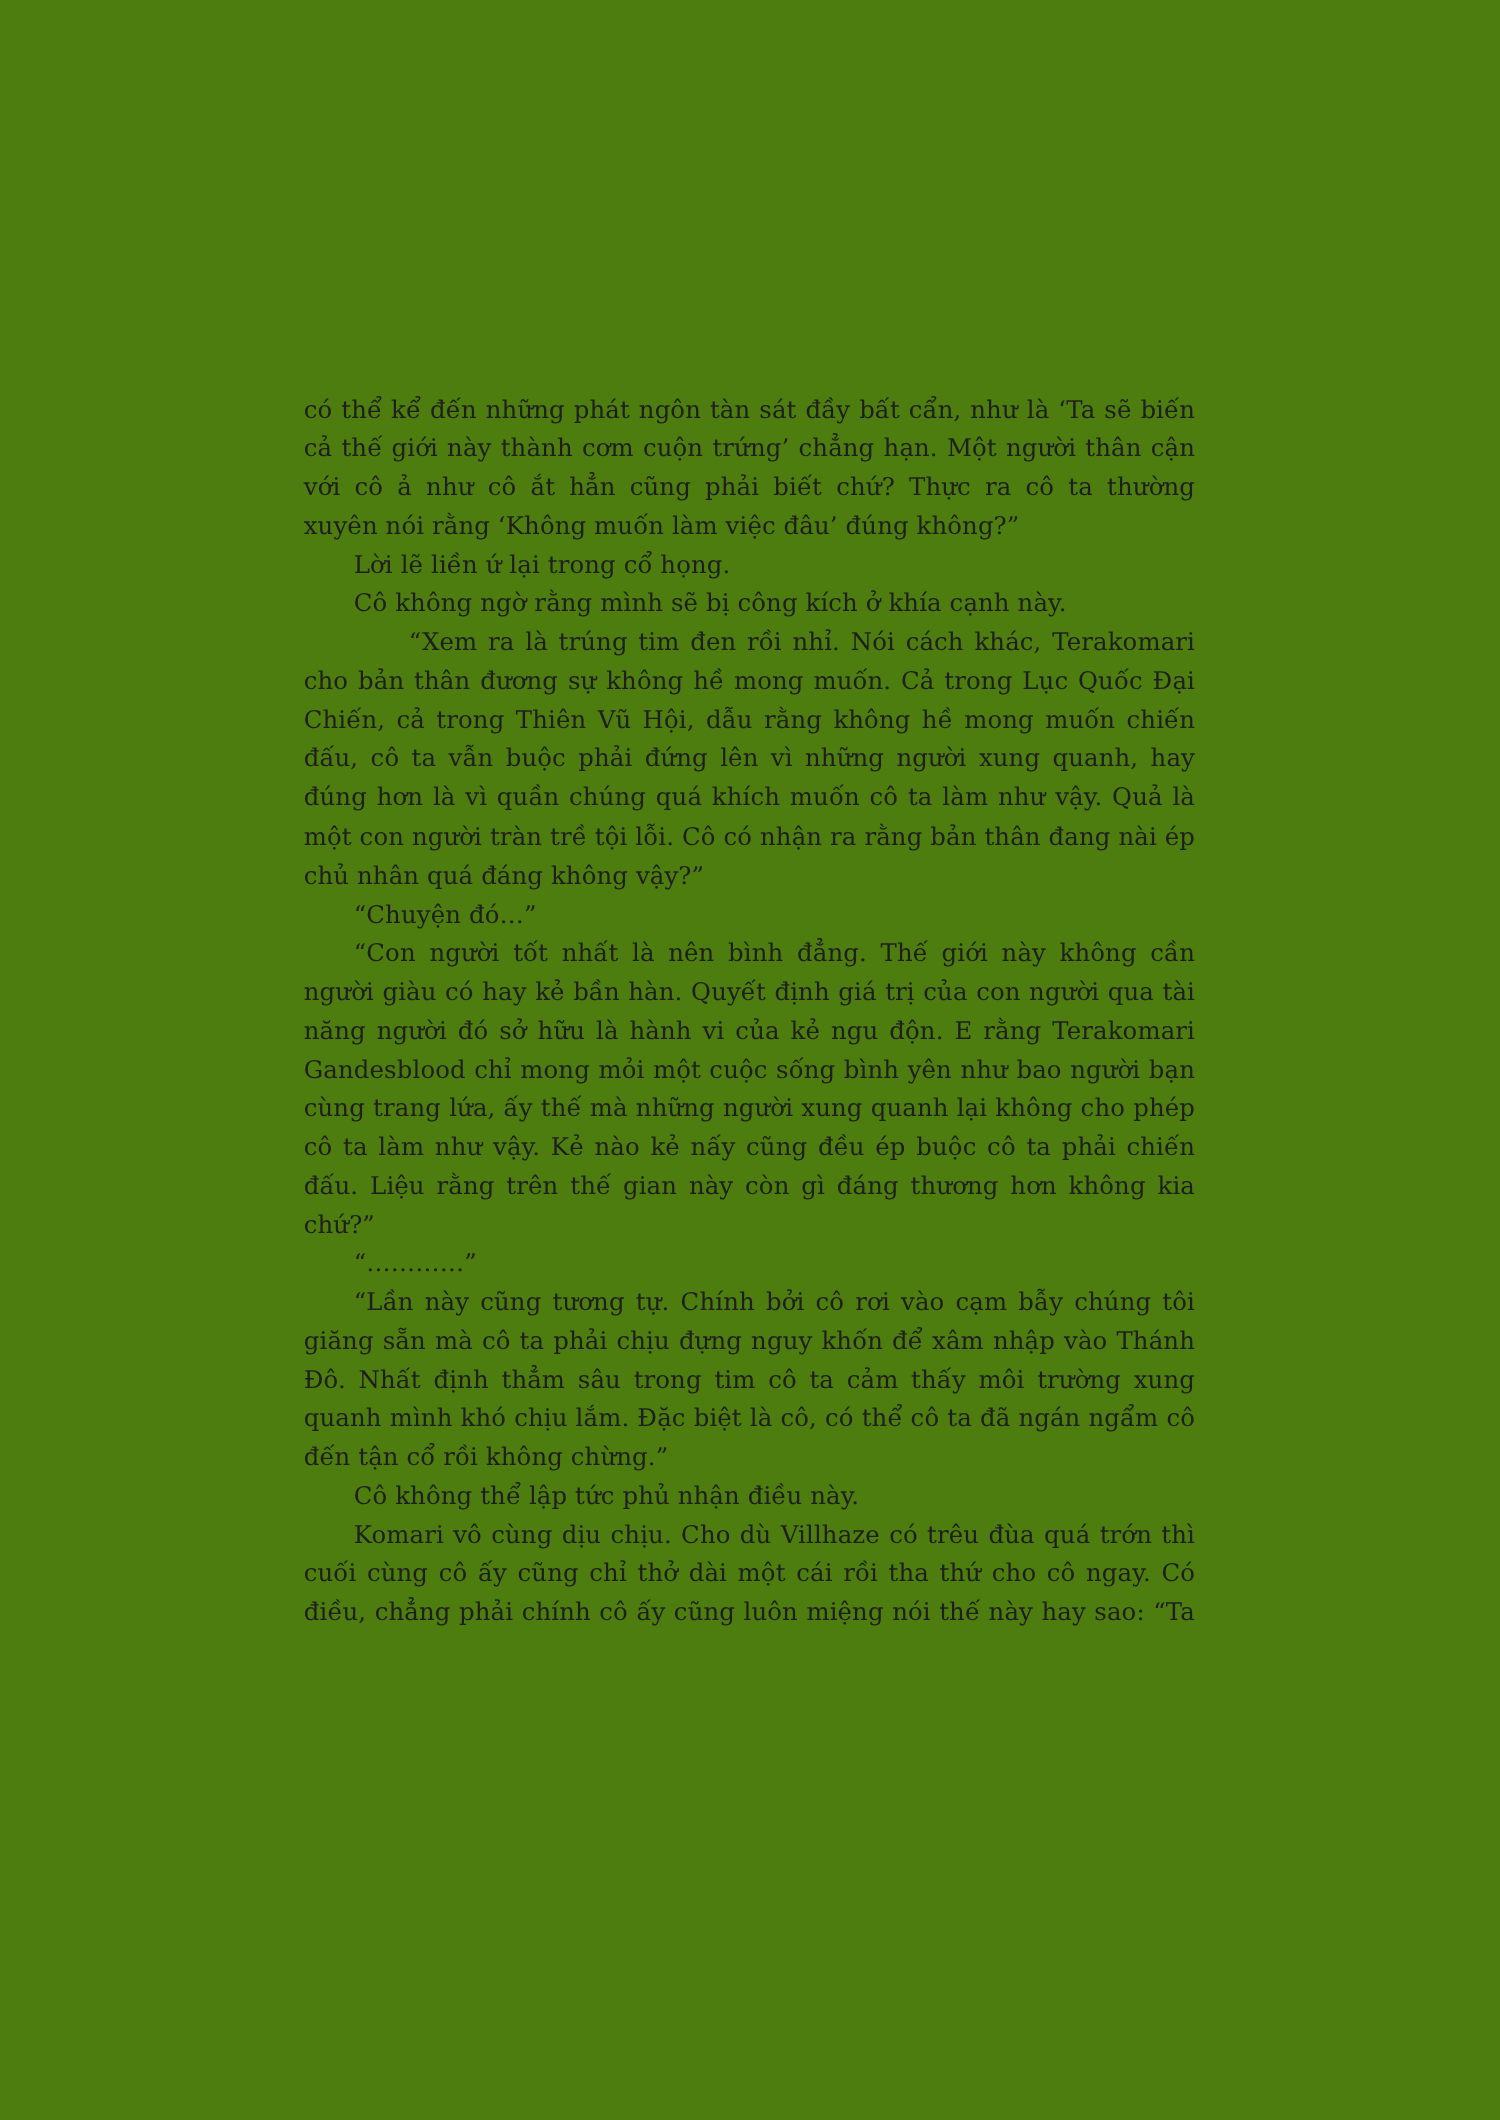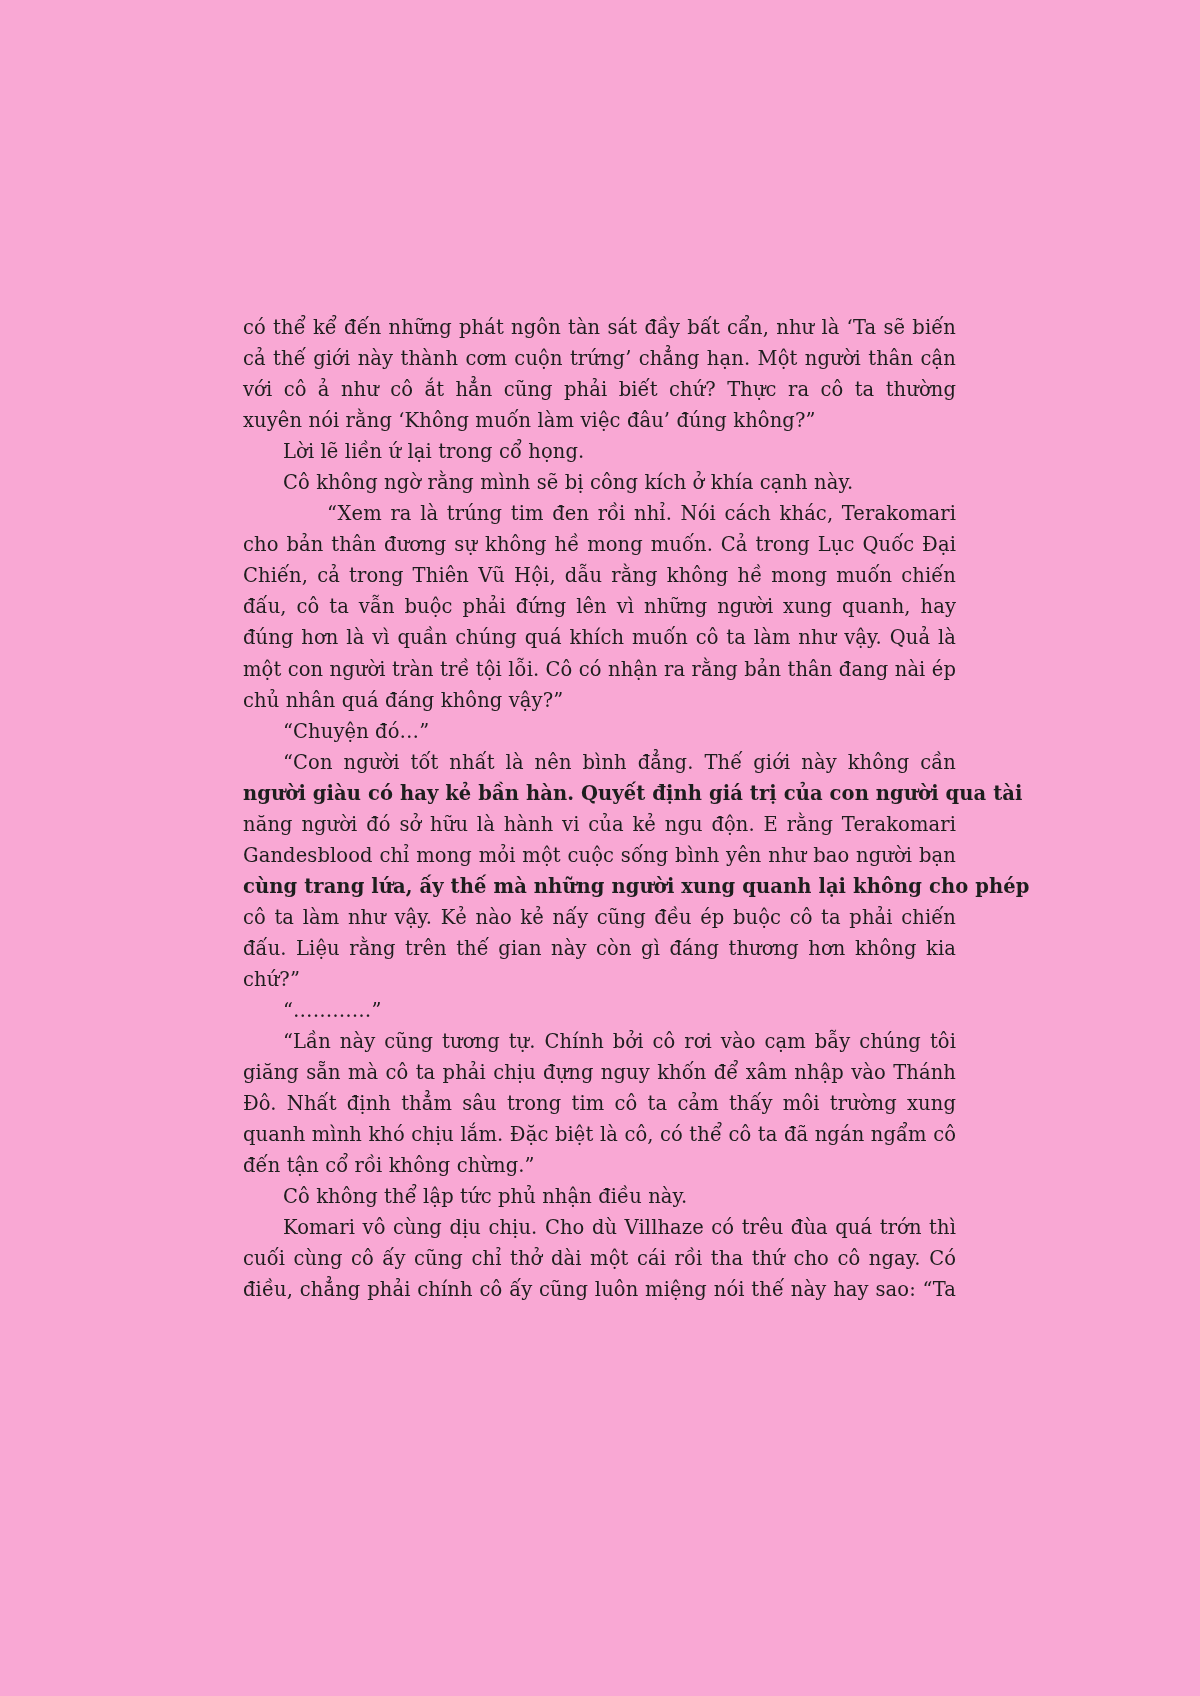--- a/index.html
+++ b/index.html
@@ -10,21 +10,21 @@
   body {
     width: 1200px;
     height: 1696px;
     position: relative;
     overflow: hidden;
   }
   .page {
     position: absolute;
     left: 0; top: 0;
     width: 1200px; height: 1696px;
-    background: #f9a8d4;
+    background: #4d7c0f;
   }
   .text-block {
     position: absolute;
     left: 243px;
     top: 312px;
     width: 713px;
     font-family: "DejaVu Serif", "Liberation Serif", serif;
     font-size: 19.5px;
     line-height: 31.06px;
     color: #1e1e1e;
@@ -57,24 +57,24 @@
       <div class="line indent last">Cô không ngờ rằng mình sẽ bị công kích ở khía cạnh này.</div>
       <div class="line indent"><span style="white-space: nowrap; word-spacing: 0px; margin-left: 44px;">“Xem ra là trúng tim đen rồi nhỉ. Nói cách khác, Terakomari</span></div>
       <div class="line"><span style="white-space: nowrap; word-spacing: 0px;">cho bản thân đương sự không hề mong muốn. Cả trong Lục Quốc Đại</span></div>
       <div class="line"><span style="white-space: nowrap; word-spacing: 0px;">Chiến, cả trong Thiên Vũ Hội, dẫu rằng không hề mong muốn chiến</span></div>
       <div class="line"><span style="white-space: nowrap; word-spacing: 0px;">đấu, cô ta vẫn buộc phải đứng lên vì những người xung quanh, hay</span></div>
       <div class="line"><span style="white-space: nowrap; word-spacing: 0px;">đúng hơn là vì quần chúng quá khích muốn cô ta làm như vậy. Quả là</span></div>
       <div class="line"><span style="white-space: nowrap; word-spacing: 0px;">một con người tràn trề tội lỗi. Cô có nhận ra rằng bản thân đang nài ép</span></div>
       <div class="line last">chủ nhân quá đáng không vậy?”</div>
       <div class="line indent last">“Chuyện đó…”</div>
       <div class="line indent"><span style="white-space: nowrap; word-spacing: 0px;">“Con người tốt nhất là nên bình đẳng. Thế giới này không cần</span></div>
-      <div class="line"><span style="white-space: nowrap; word-spacing: 0px; font-weight: bold;">người giàu có hay kẻ bần hàn. Quyết định giá trị của con người qua tài</span></div>
+      <div class="line"><span style="white-space: nowrap; word-spacing: 0px;">người giàu có hay kẻ bần hàn. Quyết định giá trị của con người qua tài</span></div>
       <div class="line"><span style="white-space: nowrap; word-spacing: 0px;">năng người đó sở hữu là hành vi của kẻ ngu độn. E rằng Terakomari</span></div>
       <div class="line"><span style="white-space: nowrap; word-spacing: 0px;">Gandesblood chỉ mong mỏi một cuộc sống bình yên như bao người bạn</span></div>
-      <div class="line"><span style="white-space: nowrap; word-spacing: 0px; font-weight: bold;">cùng trang lứa, ấy thế mà những người xung quanh lại không cho phép</span></div>
+      <div class="line"><span style="white-space: nowrap; word-spacing: 0px;">cùng trang lứa, ấy thế mà những người xung quanh lại không cho phép</span></div>
       <div class="line"><span style="white-space: nowrap; word-spacing: 0px;">cô ta làm như vậy. Kẻ nào kẻ nấy cũng đều ép buộc cô ta phải chiến</span></div>
       <div class="line"><span style="white-space: nowrap; word-spacing: 0px;">đấu. Liệu rằng trên thế gian này còn gì đáng thương hơn không kia</span></div>
       <div class="line last">chứ?”</div>
       <div class="line indent last">“…………”</div>
       <div class="line indent"><span style="white-space: nowrap; word-spacing: 0px;">“Lần này cũng tương tự. Chính bởi cô rơi vào cạm bẫy chúng tôi</span></div>
       <div class="line"><span style="white-space: nowrap; word-spacing: 0px;">giăng sẵn mà cô ta phải chịu đựng nguy khốn để xâm nhập vào Thánh</span></div>
       <div class="line"><span style="white-space: nowrap; word-spacing: 0px;">Đô. Nhất định thẳm sâu trong tim cô ta cảm thấy môi trường xung</span></div>
       <div class="line"><span style="white-space: nowrap; word-spacing: 0px;">quanh mình khó chịu lắm. Đặc biệt là cô, có thể cô ta đã ngán ngẩm cô</span></div>
       <div class="line last">đến tận cổ rồi không chừng.”</div>
       <div class="line indent last">Cô không thể lập tức phủ nhận điều này.</div>

